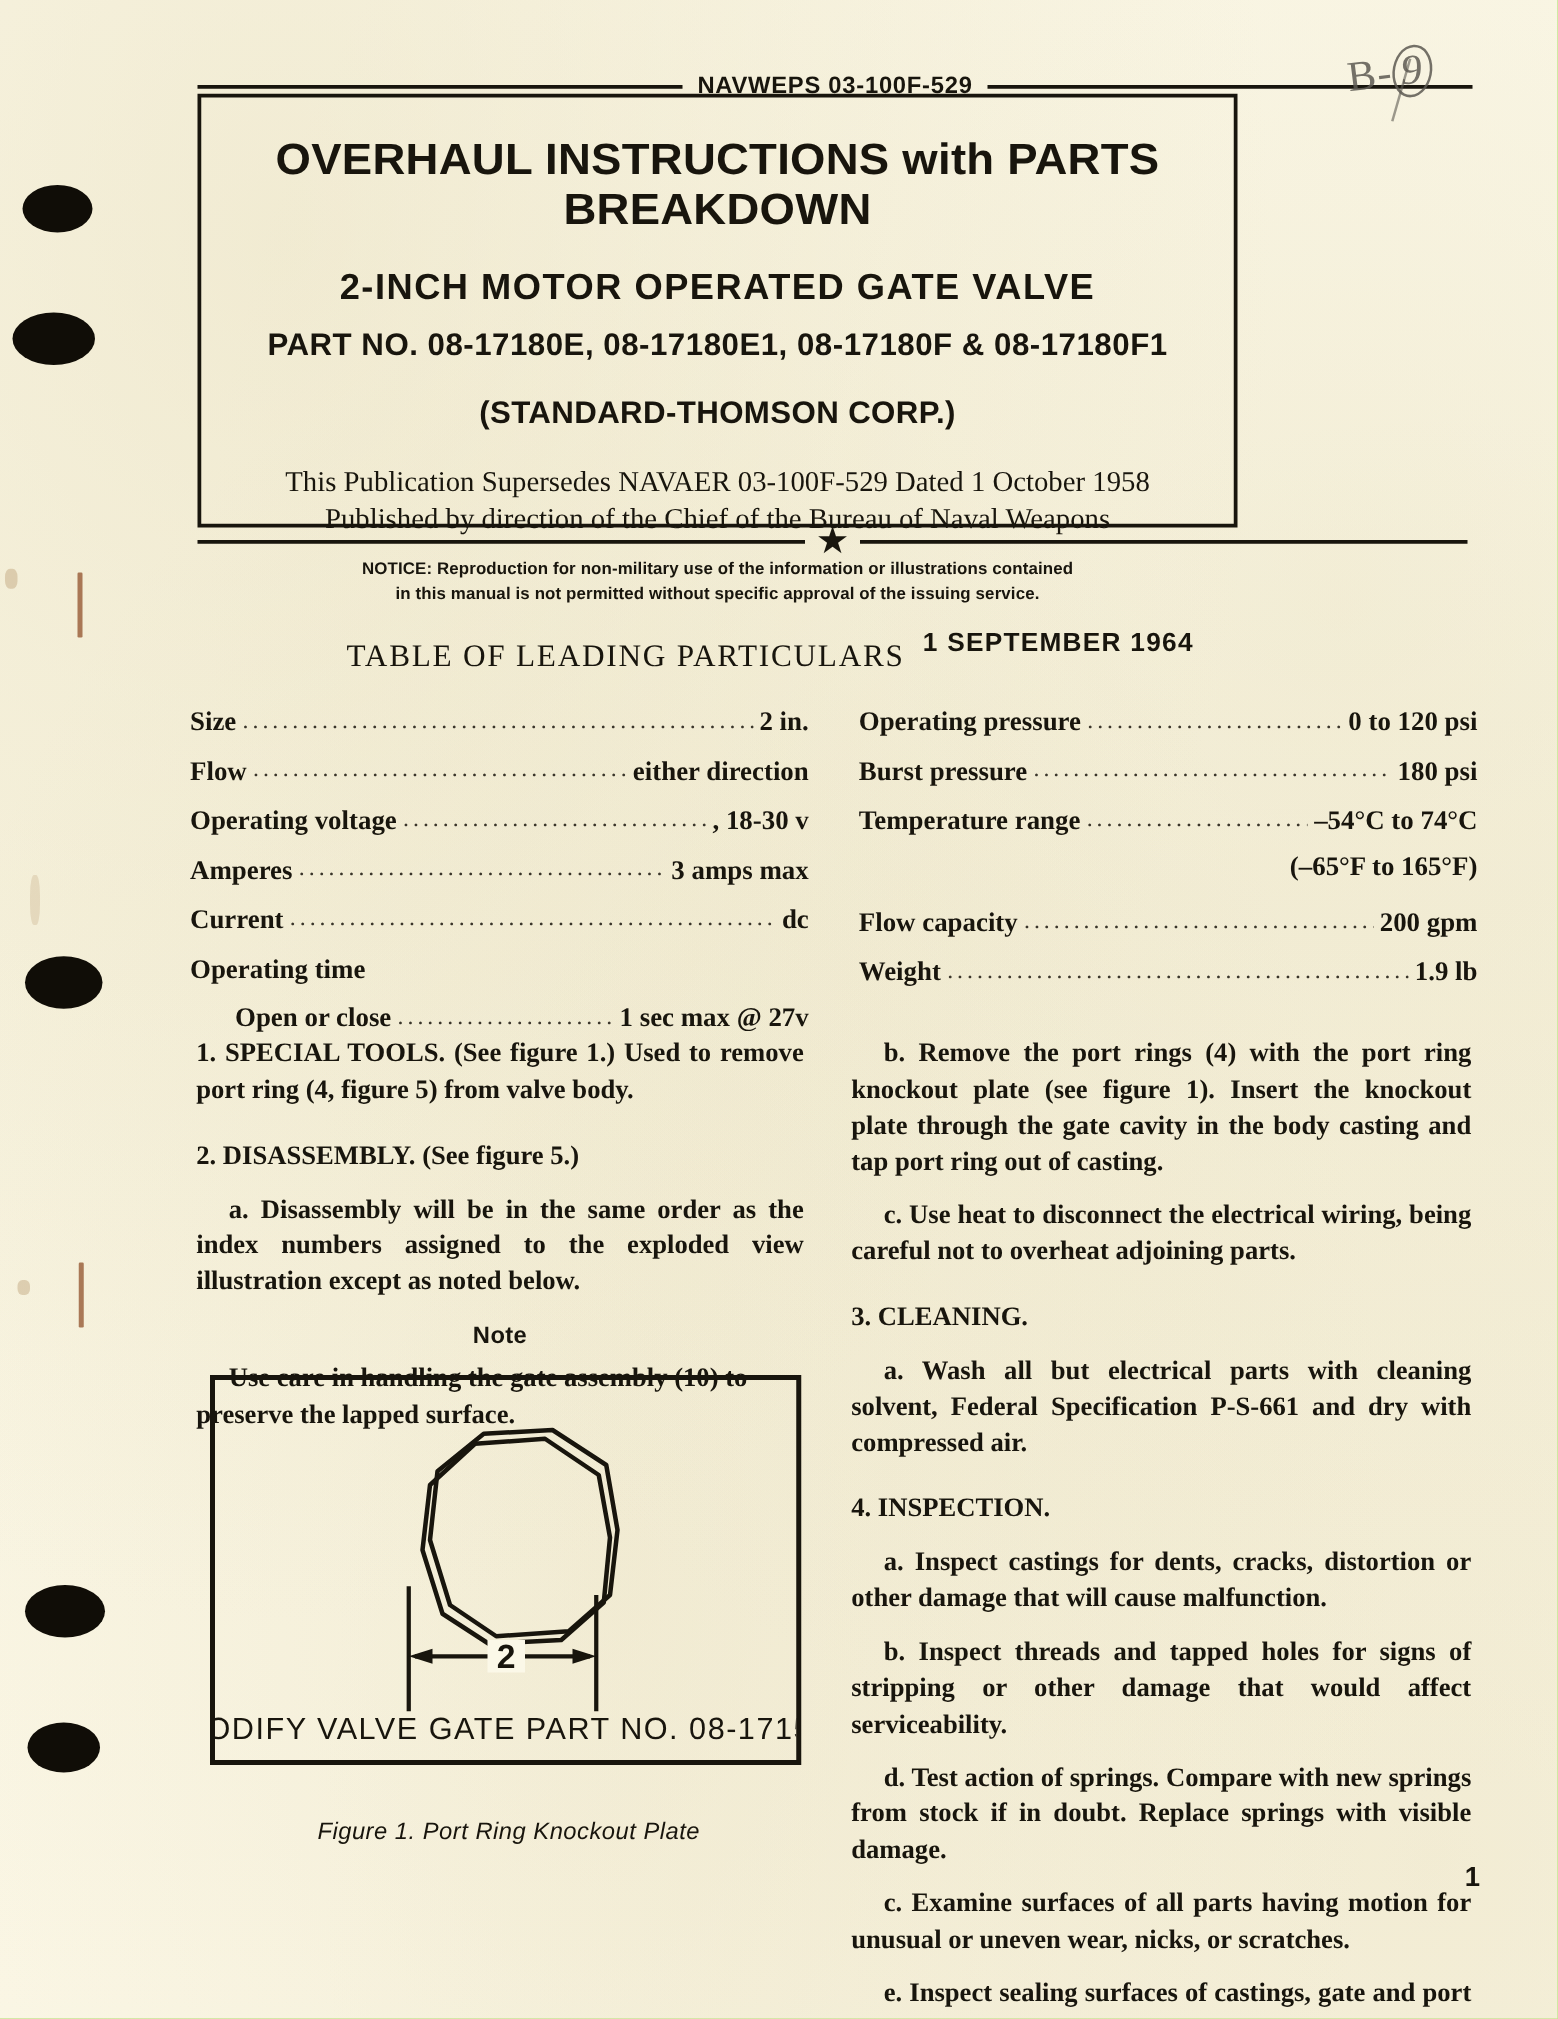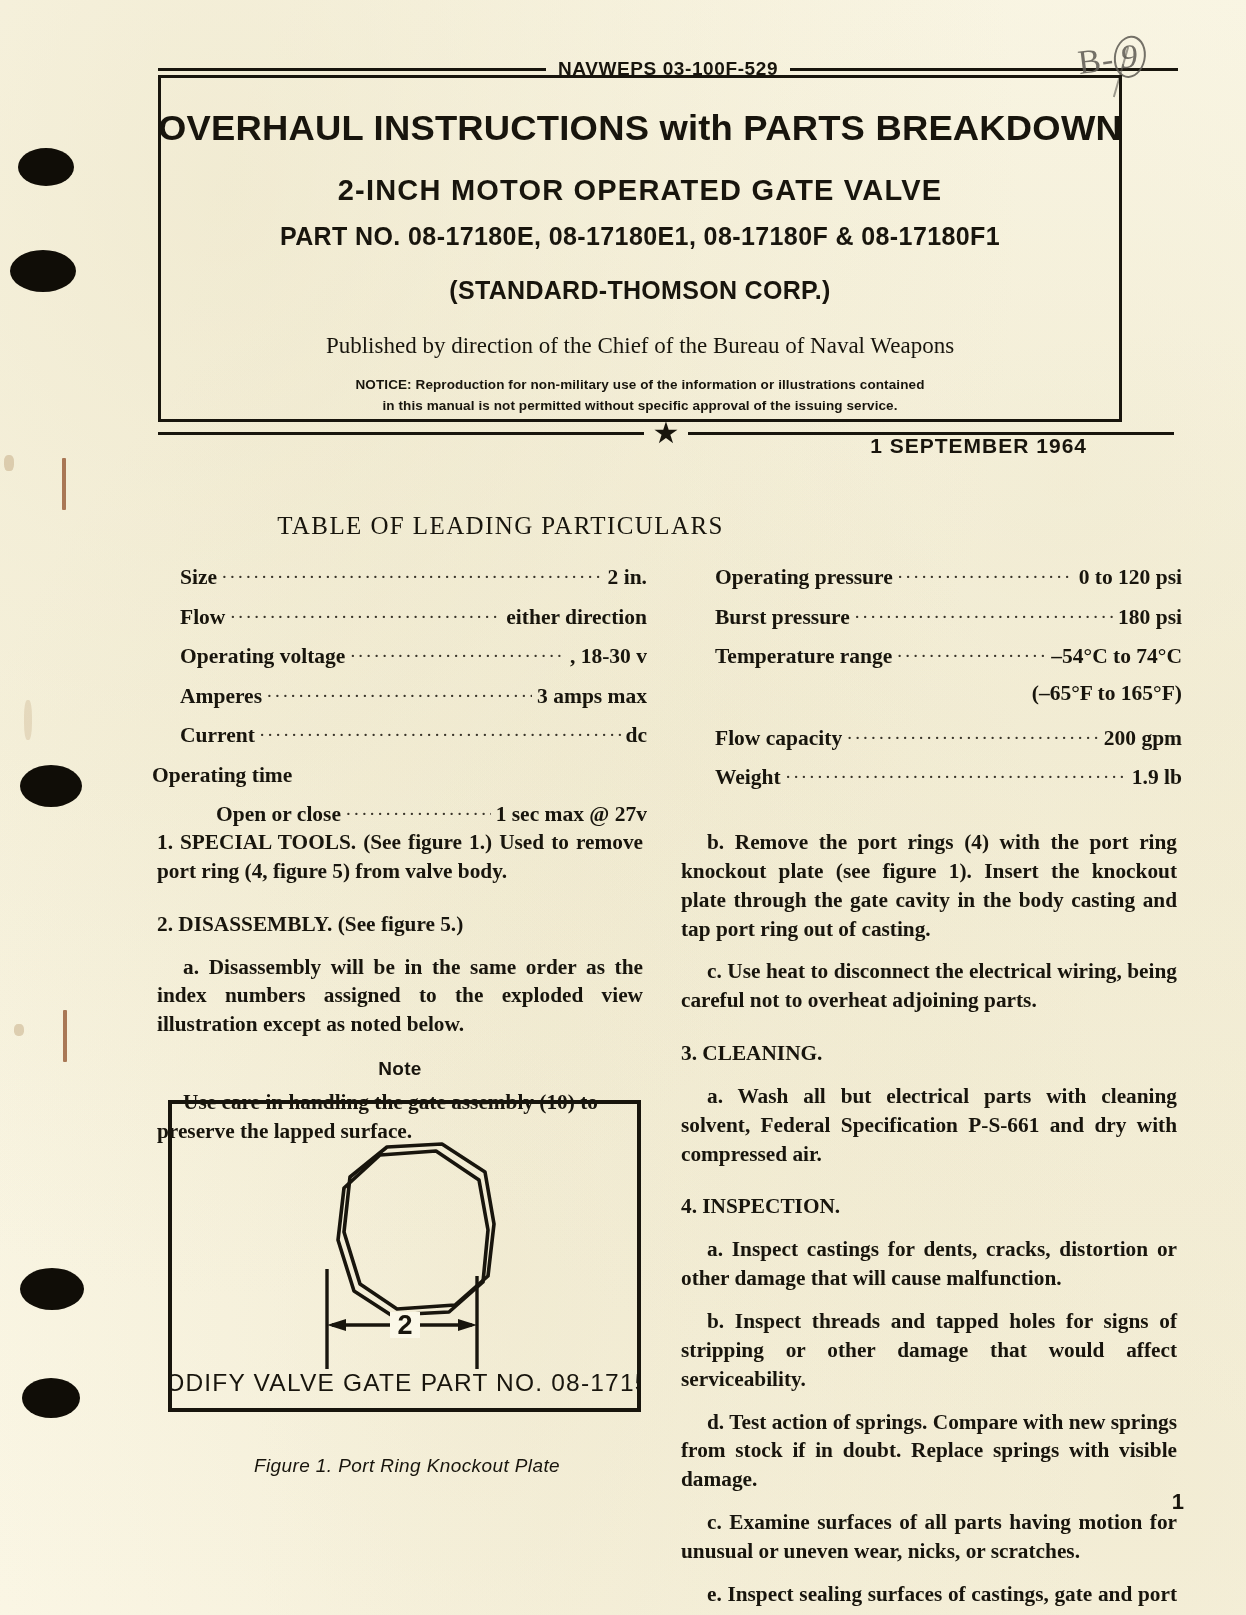--- a/index.html
+++ b/index.html
@@ -102,21 +102,21 @@
     background: #5d5a52;
     opacity: .6;
     transform: rotate(16deg);
   }
 
   
   .titlebox {
     position: absolute;
     left: 158px;
     top: 75px;
-    width: 964px;
+    width: 832px;
     height: 347px;
     border: 3px solid #18150d;
     box-sizing: border-box;
     text-align: center;
   }
   .t-main {
     font-family: "Liberation Sans", sans-serif;
     font-weight: bold;
     font-size: 35px;
     letter-spacing: .2px;
@@ -205,26 +205,25 @@
     position: absolute;
     left: 152px;
     top: 558px;
     width: 1030px;
     display: flex;
     justify-content: space-between;
   }
   .partic-col { width: 495px; }
   .prow {
     display: flex;
-    align-items: flex-start;
+    align-items: flex-end;
     font-size: 21.5px;
     font-weight: bold;
     line-height: 1.84;
     white-space: nowrap;
-    margin-left: 28px;
   }
   .prow .pl { flex: 0 0 auto; }
   .prow .leader {
     flex: 1 1 auto;
     margin: 0 5px;
     overflow: hidden;
     white-space: nowrap;
     font-weight: normal;
     letter-spacing: 3.2px;
     font-size: 19px;
@@ -346,20 +345,21 @@
     <span>B-</span><span class="circled">9</span>
   </div>
   <div class="pencil-slash"></div>
 
   <div class="titlebox">
     <div class="t-main">OVERHAUL INSTRUCTIONS with PARTS BREAKDOWN</div>
     <div class="t-sub1">2-INCH MOTOR OPERATED GATE VALVE</div>
     <div class="t-sub2">PART NO. 08-17180E, 08-17180E1, 08-17180F &amp; 08-17180F1</div>
     <div class="t-corp">(STANDARD-THOMSON CORP.)</div>
     <div class="t-super">
+      <div>This Publication Supersedes NAVAER 03-100F-529 Dated 1 October 1958</div>
       <div>Published by direction of the Chief of the Bureau of Naval Weapons</div>
     </div>
     <div class="t-notice">
       <div>NOTICE: Reproduction for non-military use of the information or illustrations contained</div>
       <div>in this manual is not permitted without specific approval of the issuing service.</div>
     </div>
     <div class="t-date">1 SEPTEMBER 1964</div>
   </div>
 
   <div class="stardiv">

